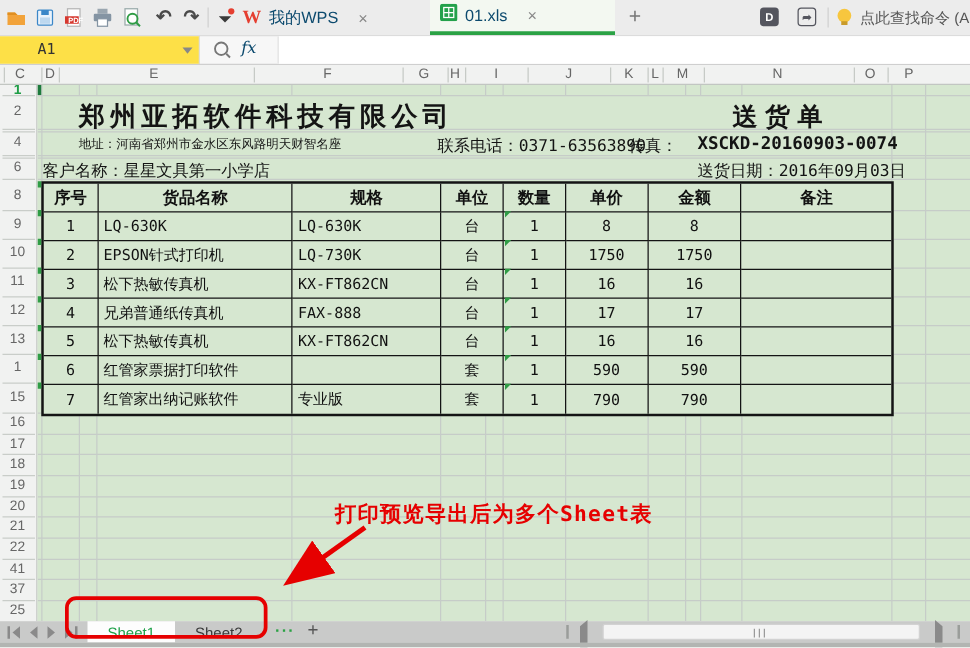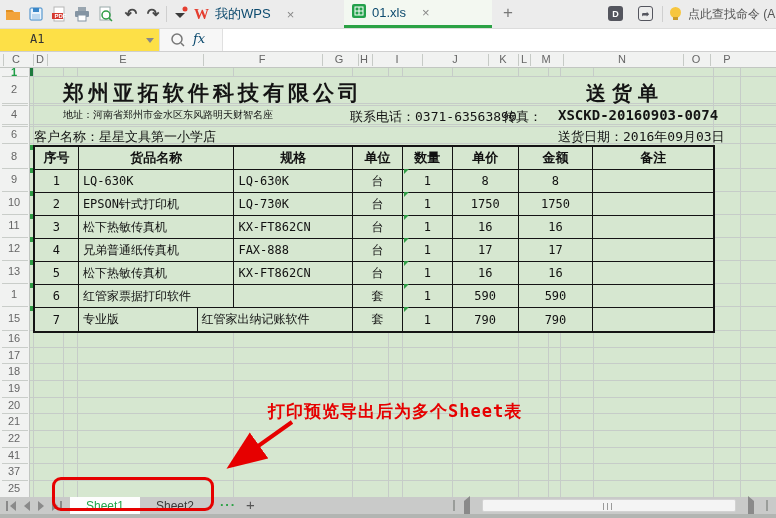--- a/index.html
+++ b/index.html
@@ -344,22 +344,22 @@
           <div class="tc l" style="width: 156px;">红管家票据打印软件</div>
           <div class="tc l" style="width: 119px;"></div>
           <div class="tc" style="width: 50px;">套</div>
           <div class="tc" style="width: 50px;">1</div>
           <div class="tc" style="width: 66px;">590</div>
           <div class="tc" style="width: 75px;">590</div>
           <div class="tc last" style="width: 120px;"></div>
         </div>
         <div class="trow">
           <div class="tc" style="width: 44px;">7</div>
+          <div class="tc l" style="width: 156px;">红管家出纳记账软件</div>
           <div class="tc l" style="width: 119px;">专业版</div>
-          <div class="tc l" style="width: 156px;">红管家出纳记账软件</div>
           <div class="tc" style="width: 50px;">套</div>
           <div class="tc" style="width: 50px;">1</div>
           <div class="tc" style="width: 66px;">790</div>
           <div class="tc" style="width: 75px;">790</div>
           <div class="tc last" style="width: 120px;"></div>
         </div>
       </div>
 
     <div class="annot">打印预览导出后为多个Sheet表</div>
     <svg class="arrowlayer" width="746" height="429">

